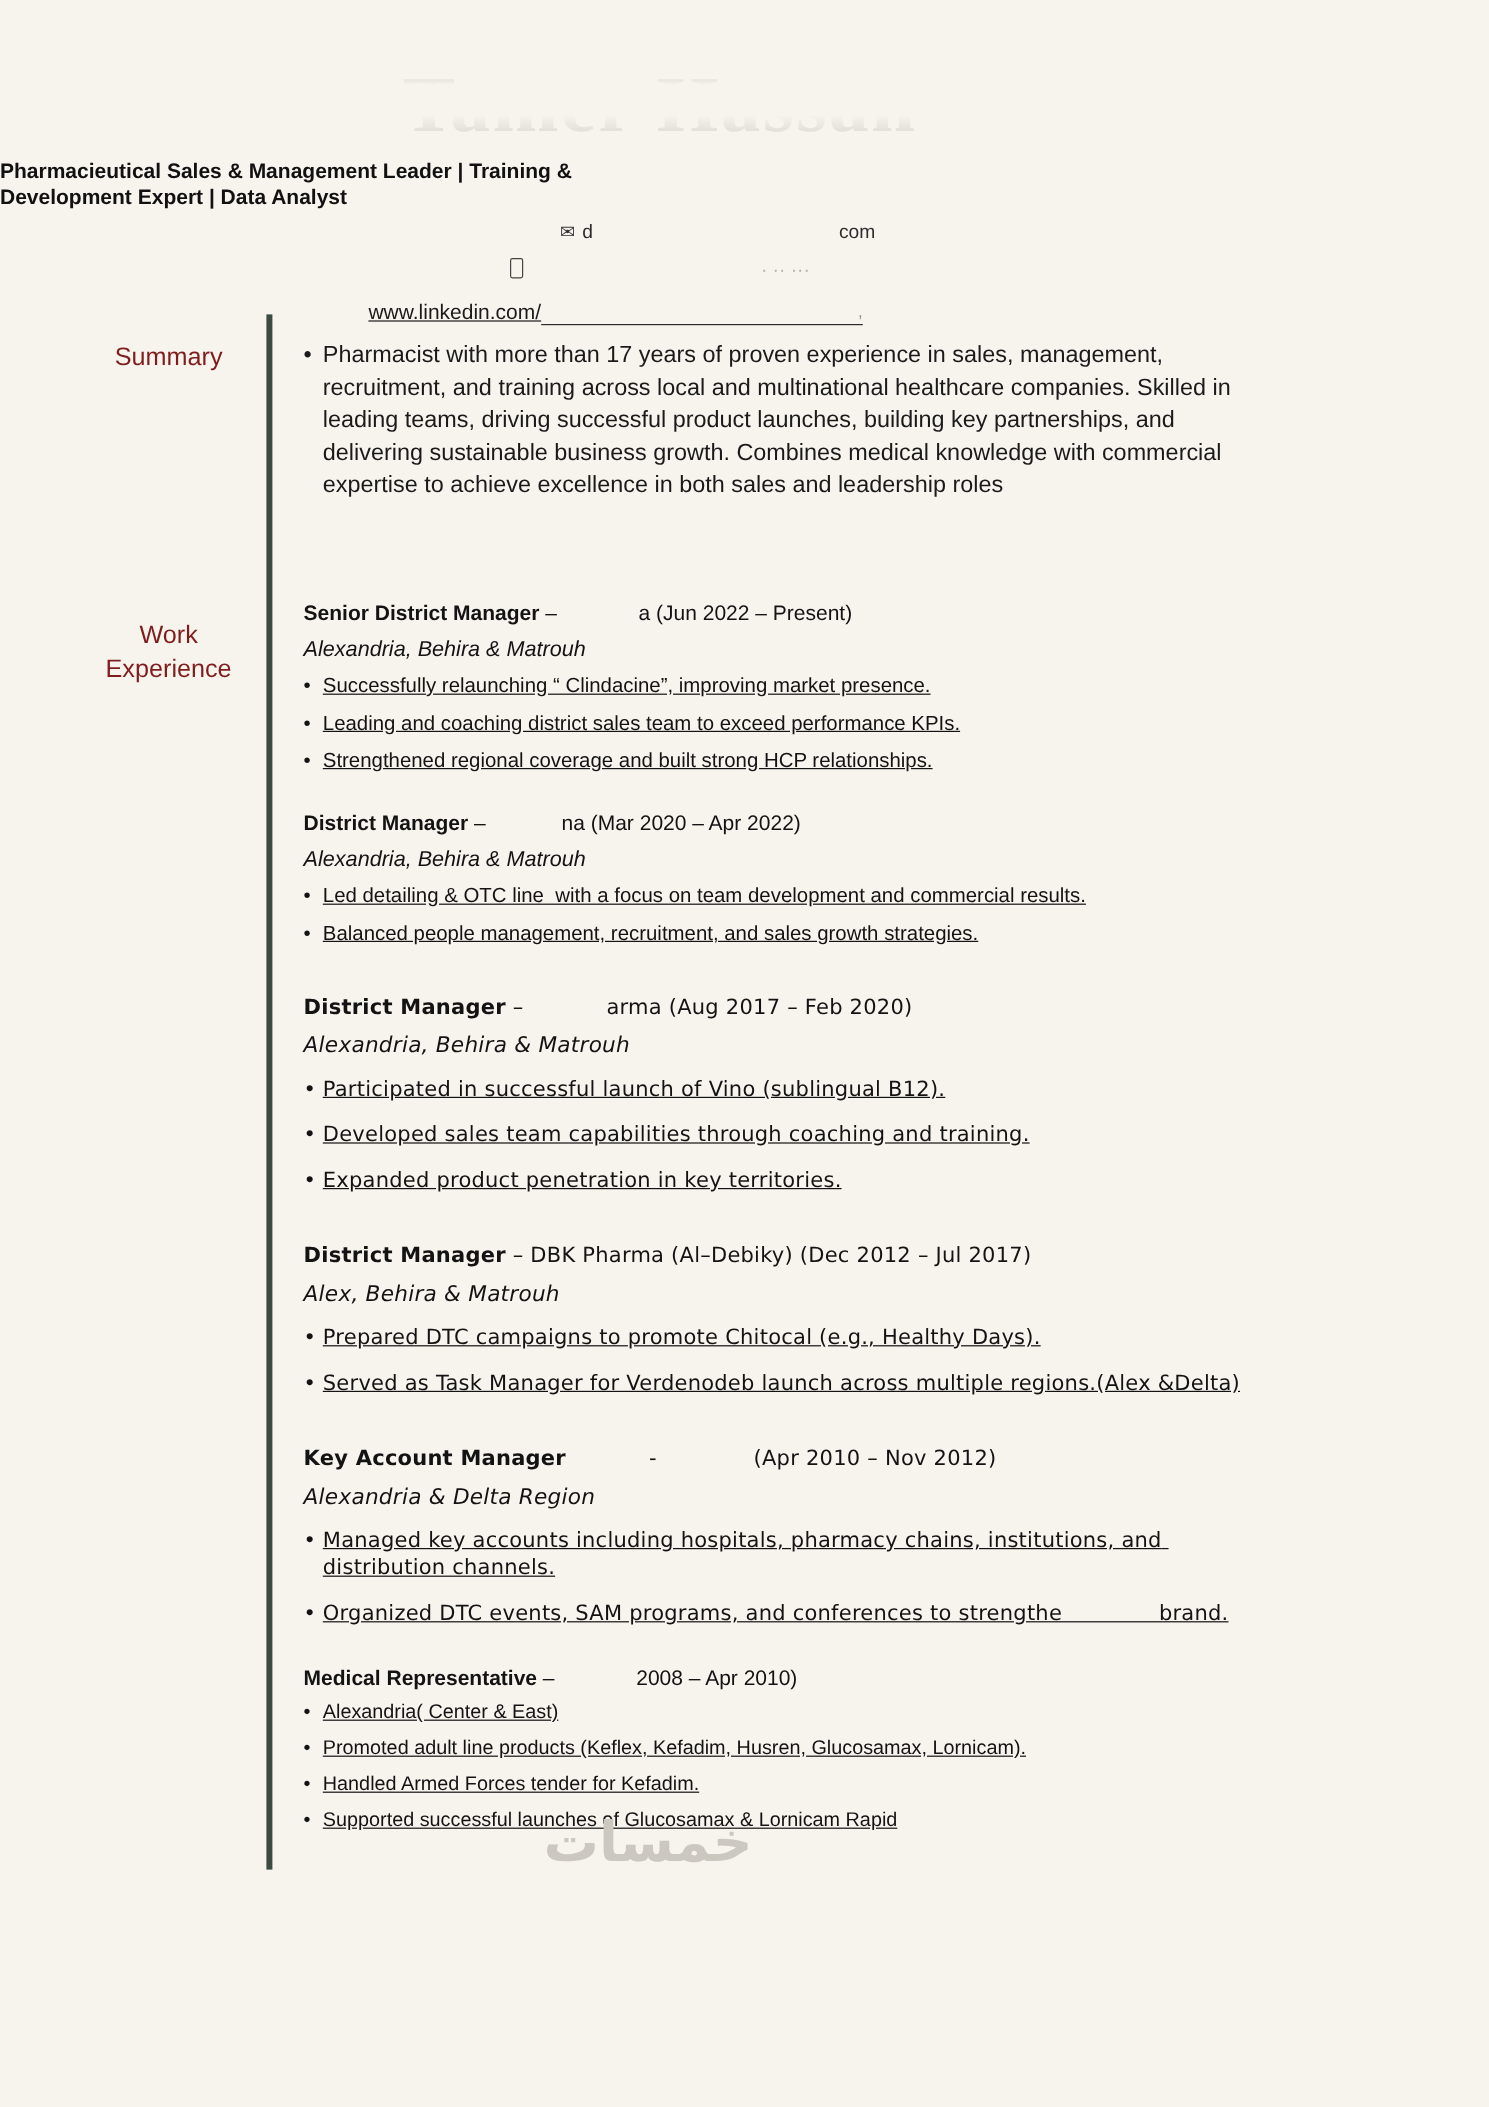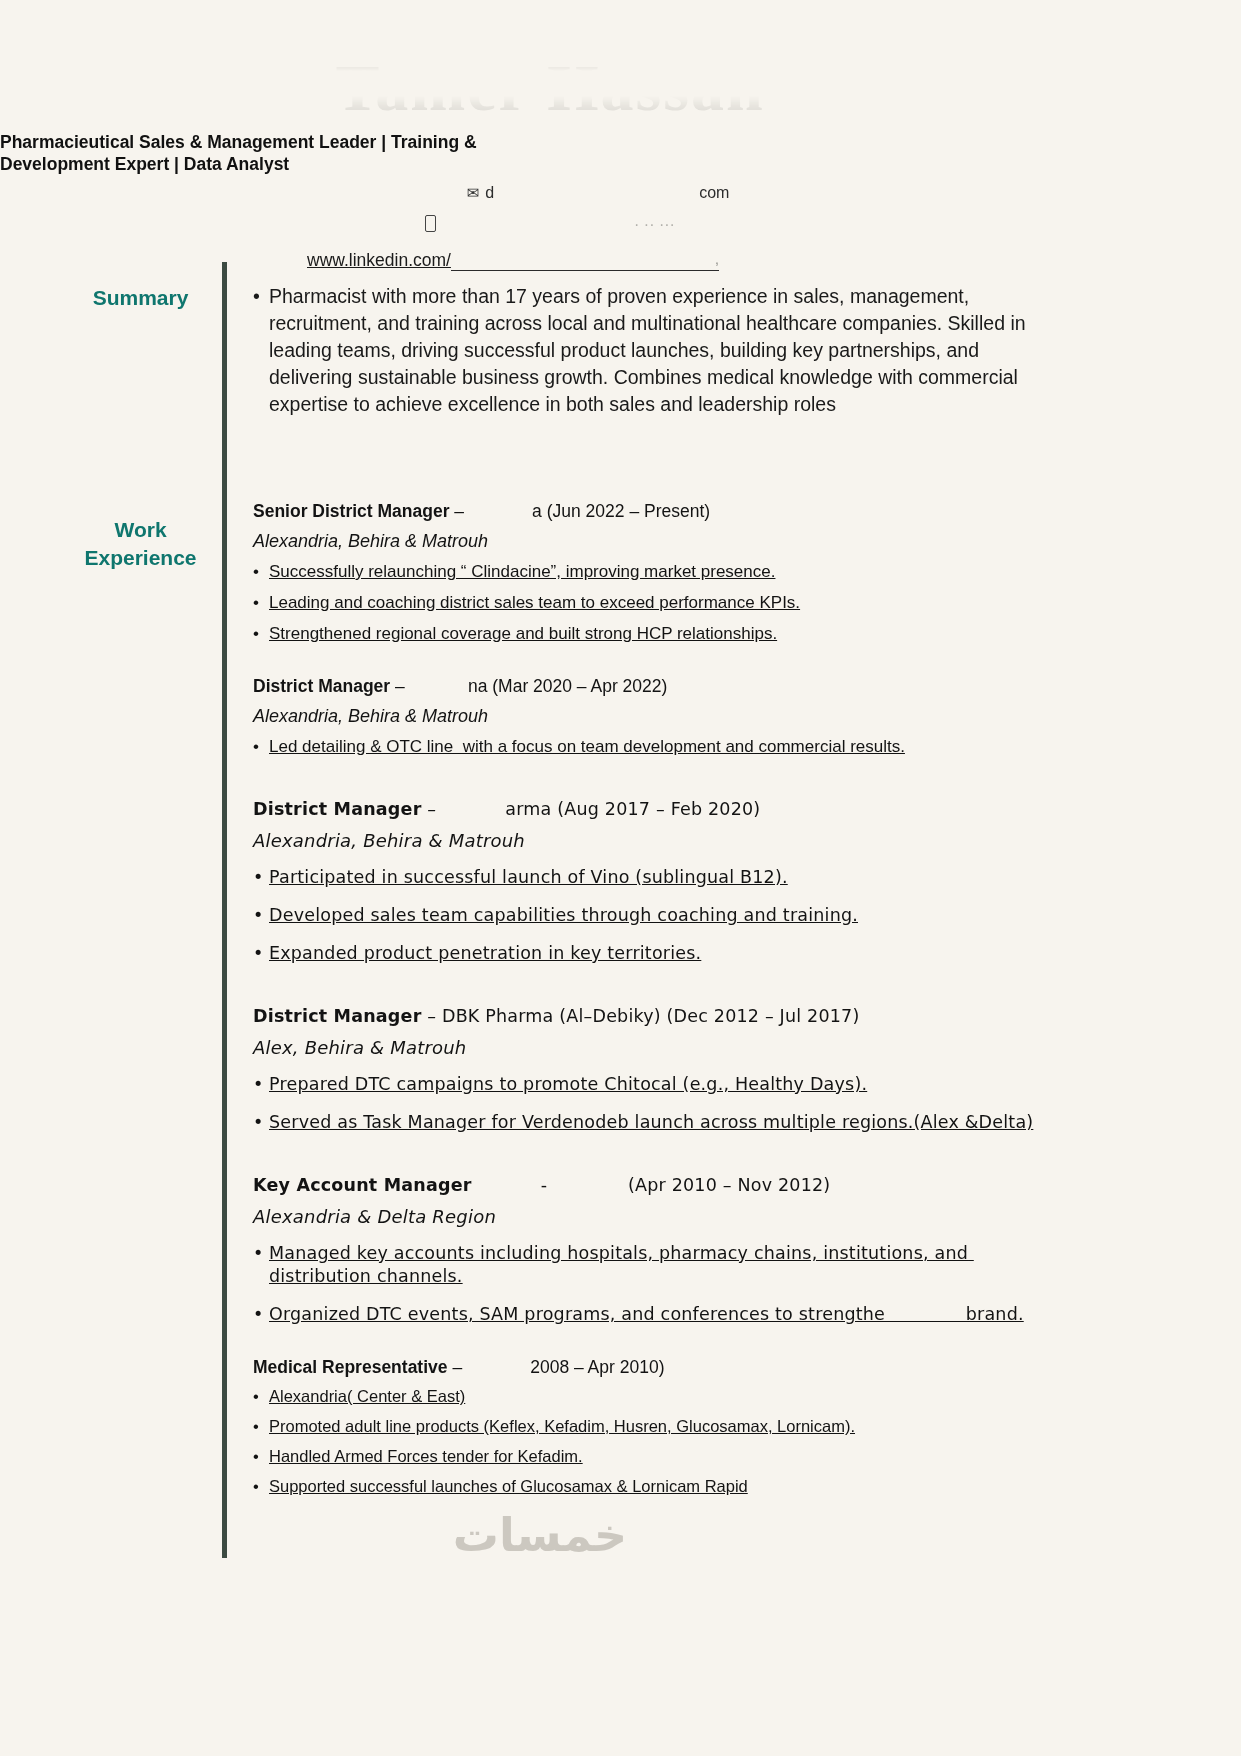--- a/index.html
+++ b/index.html
@@ -32,21 +32,21 @@
   .redact-gap.small{width:190px;}
   .faint{color:#9b9a95;opacity:.75;}
   .linkedin-line{position:absolute;left:307px;top:250px;font-size:17.5px;}
   .linkedin-link{color:#1b1b1b;text-decoration:underline;}
   .linkedin-tail{
     display:inline-block;width:268px;height:19px;border-bottom:1.6px solid #2b2b2b;
     text-align:right;color:#8f8e89;font-size:14px;vertical-align:bottom;
   }
   
   .vbar{position:absolute;left:222px;top:262px;width:5px;height:1296px;background:#3c4a41;}
-  .side-label{position:absolute;font-weight:bold;font-size:21px;color:#0f766e;text-align:center;}
+  .side-label{position:absolute;font-weight:normal;font-size:21px;color:#7f1d1d;text-align:center;}
   .side-summary{left:58px;top:286px;width:165px;}
   .side-work{left:58px;top:516px;width:165px;line-height:28px;}
   
   .content{position:absolute;left:253px;top:283px;width:800px;}
   .summary-para{
     font-size:19.5px;line-height:27px;color:#1a1a1a;
     padding-left:16px;position:relative;
   }
   .summary-para::before{content:"•";position:absolute;left:0;top:0;}
   .job{margin-top:30px;}
@@ -111,20 +111,21 @@
       <div class="job-loc">Alexandria, Behira &amp; Matrouh</div>
       <div class="bullet">Successfully relaunching “ Clindacine”, improving market presence.</div>
       <div class="bullet">Leading and coaching district sales team to exceed performance KPIs.</div>
       <div class="bullet">Strengthened regional coverage and built strong HCP relationships.</div>
     </div>
 
     <div class="job">
       <div class="job-head"><span class="job-title">District Manager</span><span class="job-tail"> –             na (Mar 2020 – Apr 2022)</span></div>
       <div class="job-loc">Alexandria, Behira &amp; Matrouh</div>
       <div class="bullet">Led detailing &amp; OTC line  with a focus on team development and commercial results.</div>
+      <div class="bullet">Balanced people management, recruitment, and sales growth strategies.</div>
     </div>
 
     <div class="job alt">
       <div class="job-head"><span class="job-title">District Manager</span><span class="job-tail"> –            arma (Aug 2017 – Feb 2020)</span></div>
       <div class="job-loc">Alexandria, Behira &amp; Matrouh</div>
       <div class="bullet">Participated in successful launch of Vino (sublingual B12).</div>
       <div class="bullet">Developed sales team capabilities through coaching and training.</div>
       <div class="bullet">Expanded product penetration in key territories.</div>
     </div>
 

